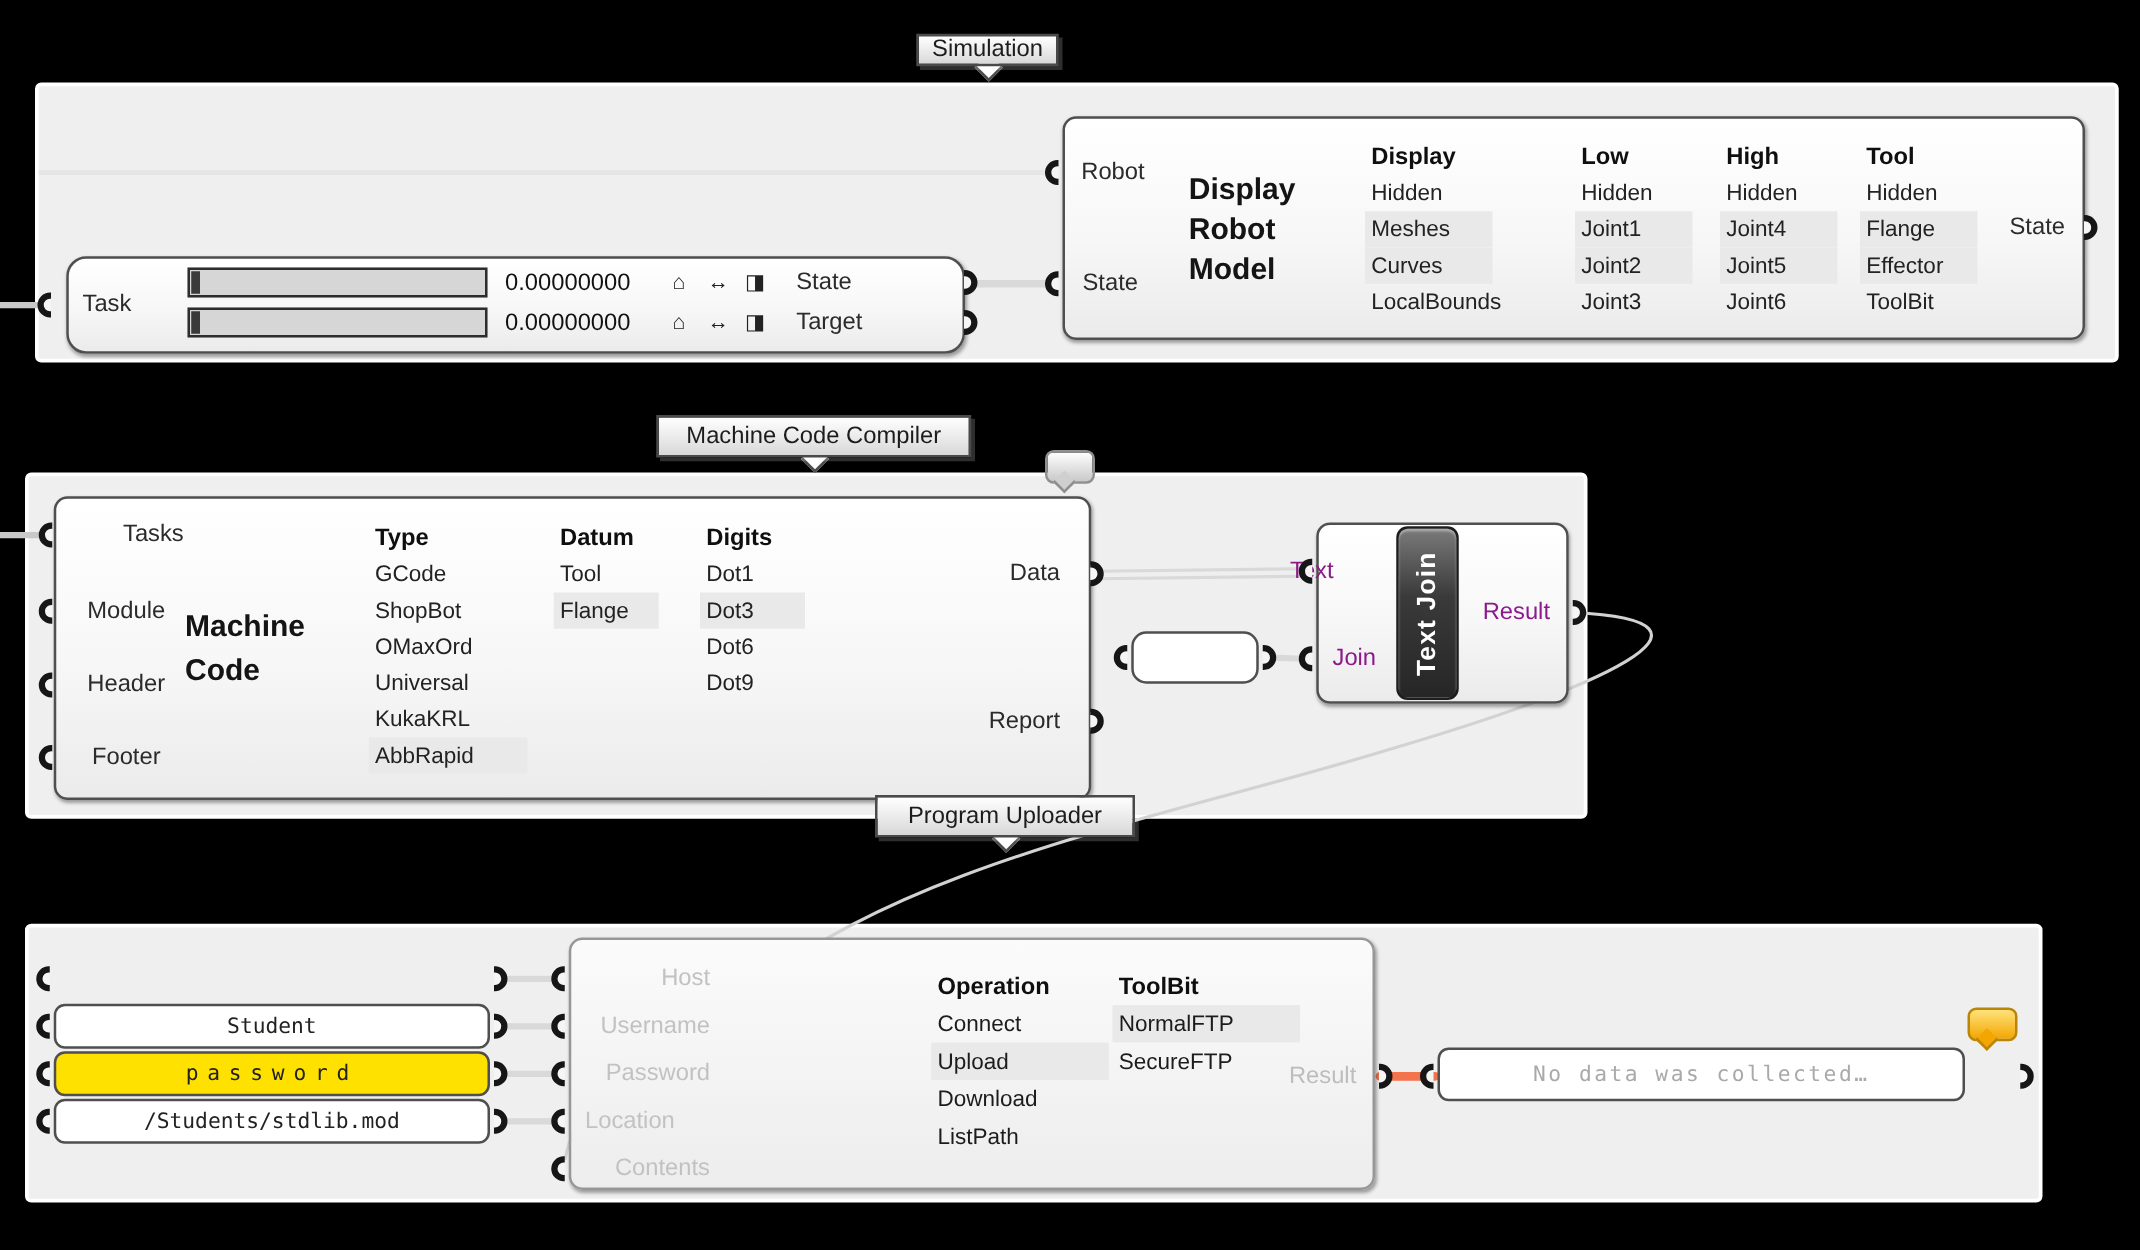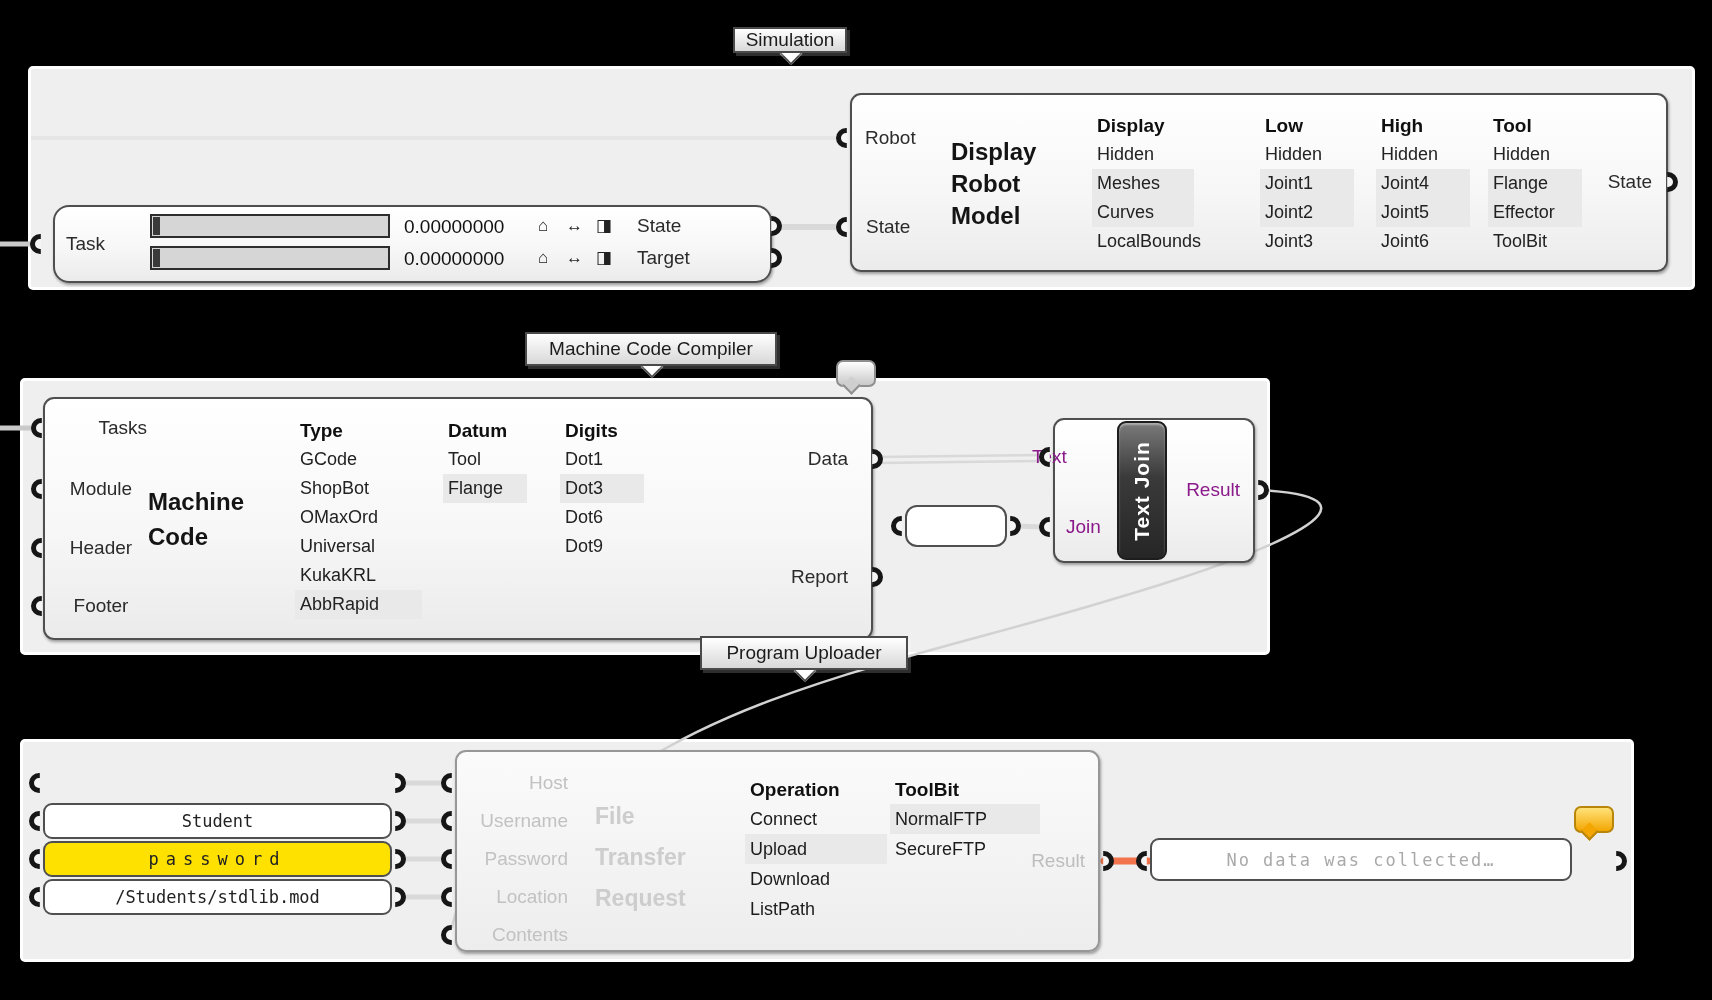--- a/index.html
+++ b/index.html
@@ -213,27 +213,22 @@
     <span>password</span>
   </div>
   <div class="vpanel" style="left:43px;top:879px;width:349px;height:36px">
     <span>/Students/stdlib.mod</span>
   </div>
 
   <div class="cap disabled" style="left:455px;top:750px;width:645px;height:202px"></div>
   <div class="iolabel ghost" style="left:468px;top:772px;width:100px;text-align:right">Host</div>
   <div class="iolabel ghost" style="left:468px;top:810px;width:100px;text-align:right">Username</div>
   <div class="iolabel ghost" style="left:468px;top:848px;width:100px;text-align:right">Password</div>
-  <div class="iolabel ghost" style="left:468px;top:886px;width:100px;text-align:right">Location</div>
+  <div class="iolabel ghost" style="left:468px;top:886px;width:100px;">Location</div>
   <div class="iolabel ghost" style="left:468px;top:924px;width:100px;text-align:right">Contents</div>
-  <div class="ctitle ftr" style="left:595px;top:796px">
-    <div>File</div>
-    <div>Transfer</div>
-    <div>Request</div>
-  </div>
   <div class="col ftrcol" style="left:745px;top:776px;width:142px">
     <div class="chead">Operation</div>
     <div class="item">Connect</div>
     <div class="item sel">Upload</div>
     <div class="item">Download</div>
     <div class="item">ListPath</div>
   </div>
   <div class="col ftrcol" style="left:890px;top:776px;width:150px">
     <div class="chead">ToolBit</div>
     <div class="item sel">NormalFTP</div>

